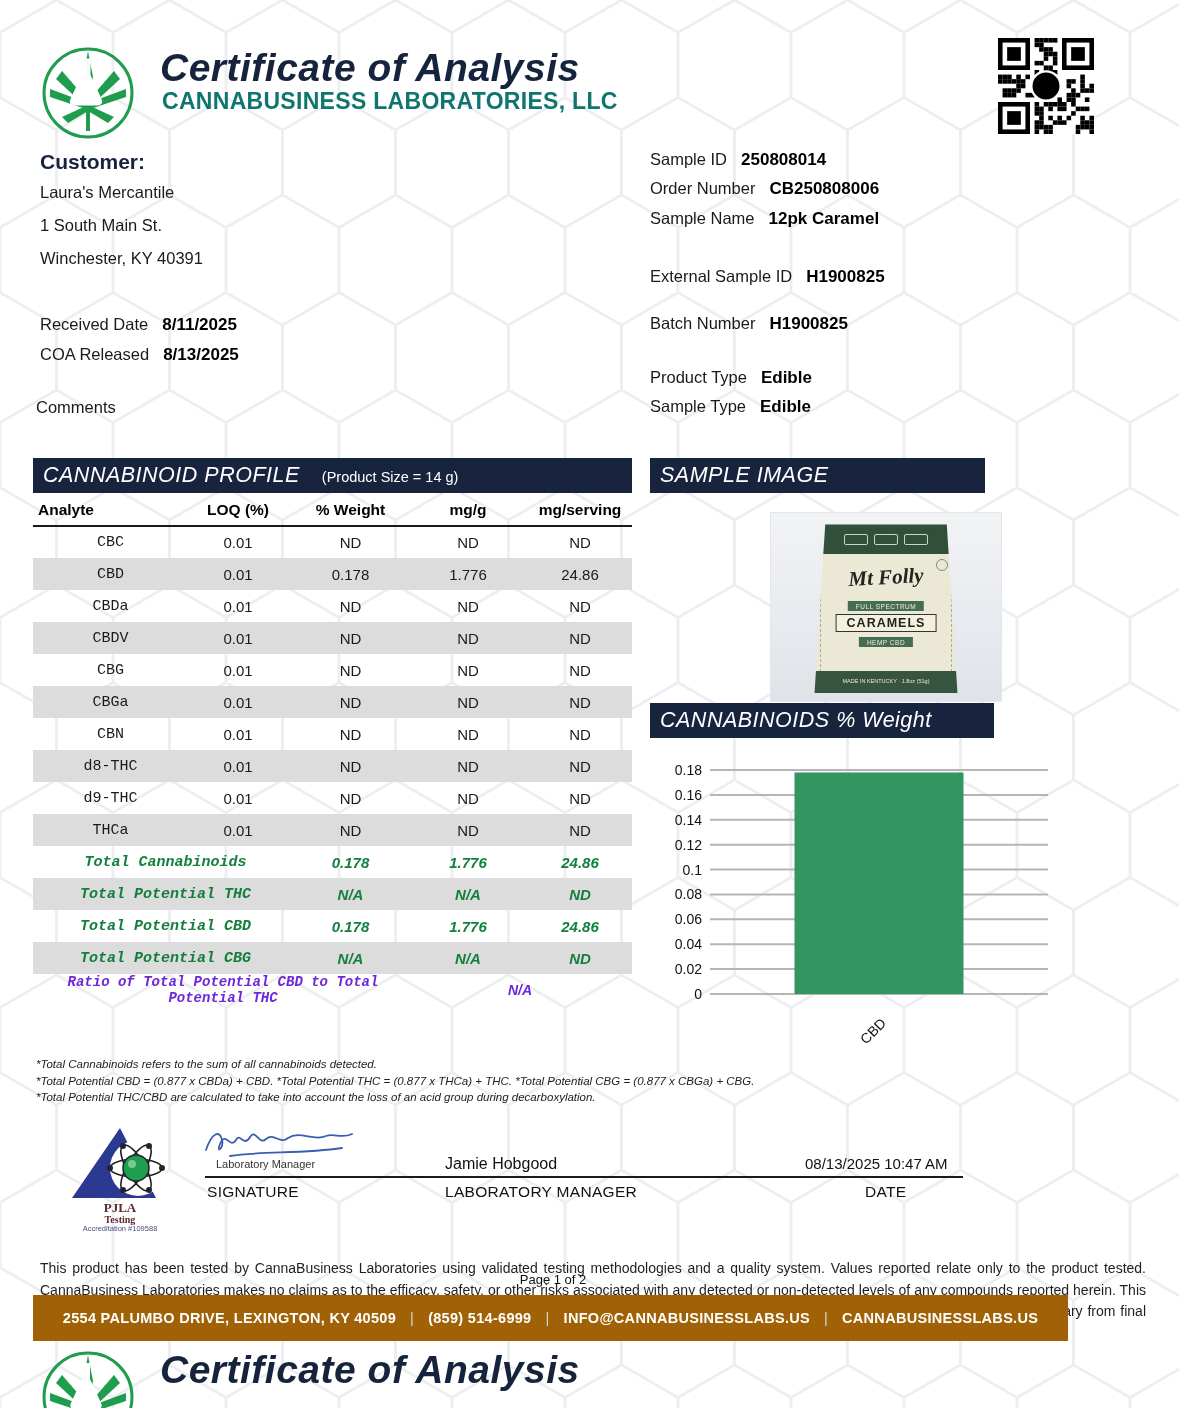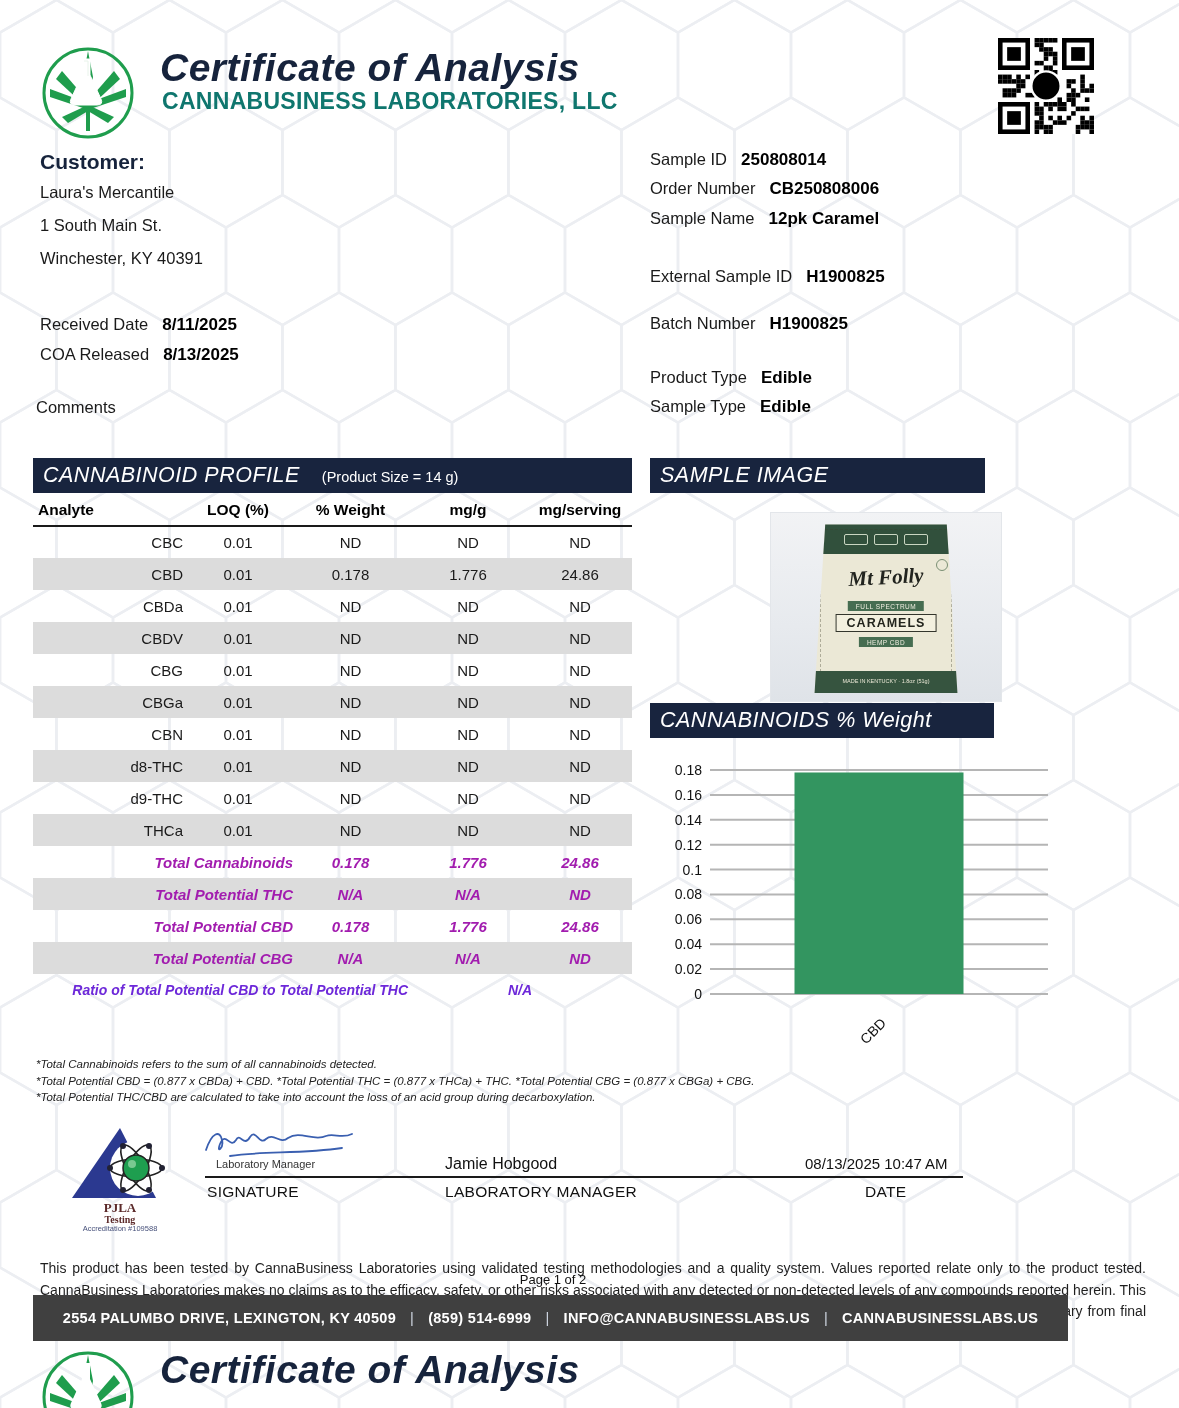--- a/index.html
+++ b/index.html
@@ -24,23 +24,23 @@
   
   .secbar { background:#18243e; color:#fff; display:flex; align-items:baseline; padding:0 10px; height:35px; }
   .secbar .t { font-weight:normal; font-style:italic; font-size:21.5px; letter-spacing:.5px; line-height:35px; }
   .secbar .s { font-size:14.5px; margin-left:22px; font-weight:normal; }
 
   
   table.profile { border-collapse:collapse; width:599px; table-layout:fixed; font-size:15px; }
   table.profile th { font-weight:bold; color:#000; height:31px; border-bottom:2.5px solid #1a1a1a; text-align:center; font-size:15.5px; }
   table.profile th:first-child { text-align:left; padding-left:5px; }
   table.profile td { height:32px; text-align:center; color:#1a1a1a; }
-  table.profile td:first-child { text-align:right; padding-left:5px; }
+  table.profile td:first-child { text-align:center; padding-left:5px;font-family:Liberation Mono, monospace; }
   table.profile tr.band:nth-child(even) td { background:#dcdcdc; }
-  tr.total td { color:#a21caf; font-weight:bold; font-style:italic; }
+  tr.total td { color:#15803d; font-weight:bold; font-style:italic; }
   tr.ratio td { color:#6d28d9; font-weight:bold; font-style:italic; font-size:14px; }
 
   .footnotes { left:36px; top:1056px; width:860px; font-size:11.5px; font-style:italic; color:#222; line-height:1.45; }
 
   
   .photo { left:770px; top:512px; width:232px; height:190px; background:linear-gradient(180deg,#f2f3f5 0%,#e7eaee 60%,#dfe3e8 100%); box-shadow:0 0 0 1px #e3e6ea inset; display:flex; align-items:center; justify-content:center; }
   .pouch { position:relative; width:152px; height:172px; background:#ebe8d6; clip-path:polygon(10% 2%, 90% 2%, 97% 100%, 3% 100%); }
   .pouch .seam { position:absolute; left:10px; right:10px; top:8px; bottom:6px; border:1px dashed rgba(60,60,40,.35); }
   .pouch .topband { position:absolute; left:0; right:0; top:3px; height:30px; background:#31503c; display:flex; align-items:center; justify-content:center; gap:6px; }
   .pouch .badge { width:24px; height:11px; border:1px solid #c9d6c2; border-radius:2px; }
@@ -63,21 +63,21 @@
   .sig-caption { left:216px; top:1158px; font-size:11px; color:#333; }
   .sig-line { left:205px; top:1176px; width:758px; height:0; border-top:2px solid #1a1a1a; }
   .sig-name { left:445px; top:1155px; font-size:16px; color:#111; }
   .sig-date { left:805px; top:1155px; font-size:15px; color:#111; }
   .sig-lab { font-size:15.5px; color:#111; letter-spacing:.3px; }
   .pjla { left:58px; top:1122px; width:124px; height:110px; }
 
   .disclaimer { left:40px; top:1222px; width:1106px; font-size:14px; color:#1f1f1f; line-height:1.55; text-align:justify; font-stretch:condensed;margin-top:36px; }
   .pageno { left:0; top:1272px; width:1106px; text-align:center; font-size:13px; color:#111; }
 
-  .footerbar { left:33px; top:1295px; width:1035px; height:46px; background:#404040; color:#fff; display:flex; align-items:center; justify-content:center; font-size:14.5px; font-weight:bold; letter-spacing:.3px; white-space:pre; }
+  .footerbar { left:33px; top:1295px; width:1035px; height:46px; background:#a16207; color:#fff; display:flex; align-items:center; justify-content:center; font-size:14.5px; font-weight:bold; letter-spacing:.3px; white-space:pre; }
   .footerbar .sep { font-weight:normal; padding:0 14px; color:#cfd6e2; }
 
   
   .p2-title { left:160px; top:1348px; font-size:39px; font-weight:bold; font-style:italic; color:#16233c; letter-spacing:.5px; }
   .p2-logo { left:40px; top:1344px; width:96px; height:106px; }
 </style>
 </head>
 <body>
 
 <div class="page">

